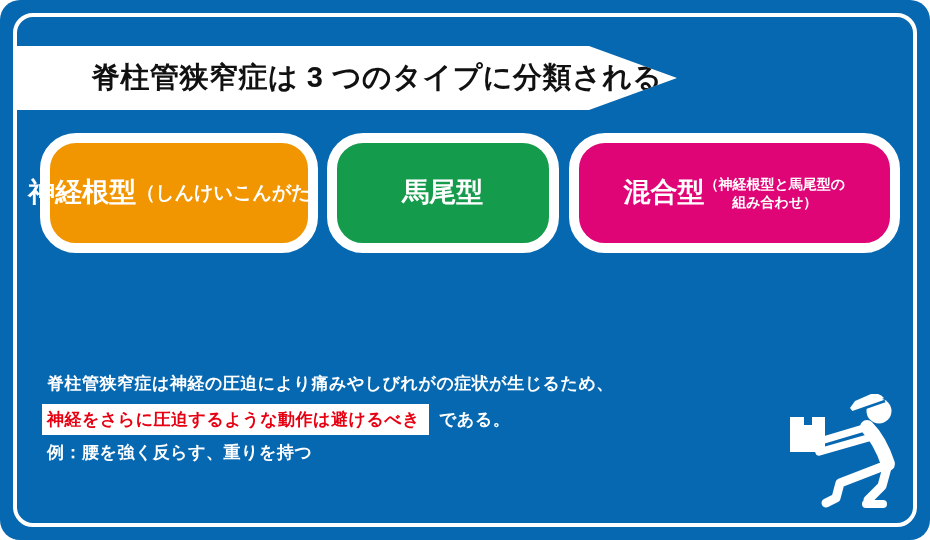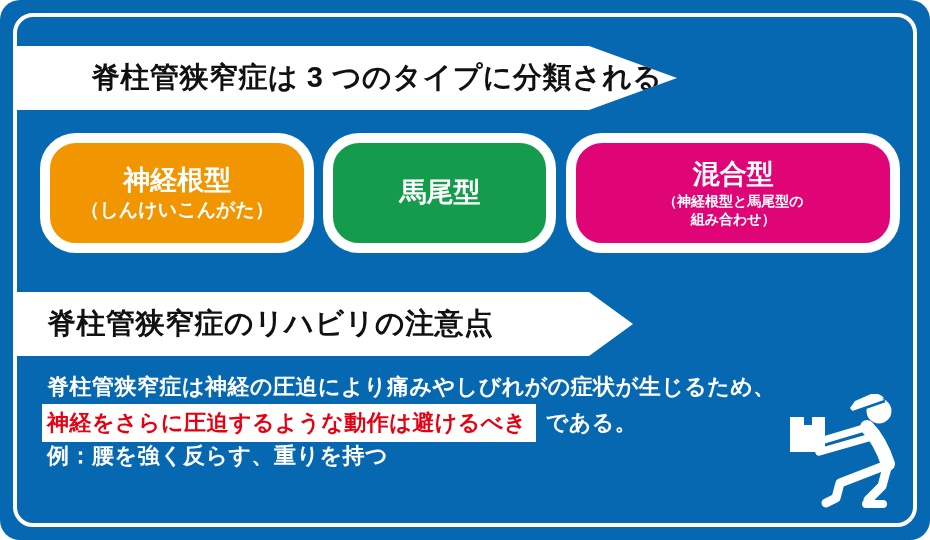--- a/index.html
+++ b/index.html
@@ -29,34 +29,34 @@
   }
 
   
   .type-row{
     position:absolute;left:40px;top:133px;width:860px;height:120px;
     display:flex;
   }
   .type-box{
     box-sizing:border-box;height:120px;
     border:10px solid #ffffff;border-radius:36px;
-    display:flex;flex-direction:column;align-items:center;justify-content:center;
+    display:flex;align-items:center;justify-content:center;
     text-align:center;color:#ffffff;
   }
   .type-1{width:278px;background:#F19500;margin-right:9px;}
   .type-2{width:236px;background:#149B4B;margin-right:10px;}
   .type-3{width:338px;background:#E00577;}
   .type-name{font-size:27px;font-weight:700;line-height:1.25;white-space:nowrap;}
   .type-reading{font-size:19px;font-weight:700;line-height:1.3;white-space:nowrap;}
   .type-reading-small{font-size:14px;font-weight:700;line-height:1.3;white-space:pre-line;}
 
   
   .note-line{
     position:absolute;left:47px;color:#ffffff;
-    font-size:22px;font-weight:700;letter-spacing:0.5px;white-space:nowrap;
+    font-size:17px;font-weight:700;letter-spacing:0.5px;white-space:nowrap;
   }
   .note-line-1{top:372px;}
   .note-line-2{top:404px;left:42px;display:flex;align-items:center;}
   .note-line-3{top:441px;}
   .note-highlight{
     background:#ffffff;color:#E60012;
     padding:4px 9px 4px 5px;display:inline-block;
   }
   .note-tail{color:#ffffff;margin-left:10px;}
 
@@ -82,23 +82,20 @@
     <div class="type-box type-2">
       <span class="type-name">馬尾型</span>
     </div>
     <div class="type-box type-3">
       <span class="type-name">混合型</span>
       <span class="type-reading-small">（神経根型と馬尾型の
 組み合わせ）</span>
     </div>
   </div>
 
-  <div class="banner banner-2">
-    <span class="banner-title">脊柱管狭窄症のリハビリの注意点</span>
-  </div>
 
   <div class="note-line note-line-1">脊柱管狭窄症は神経の圧迫により痛みやしびれがの症状が生じるため、</div>
 
   <div class="note-line note-line-3">例：腰を強く反らす、重りを持つ</div>
 
   <div class="note-line note-line-2">
     <span class="note-highlight">神経をさらに圧迫するような動作は避けるべき</span>
     <span class="note-tail">である。</span>
   </div>
 

